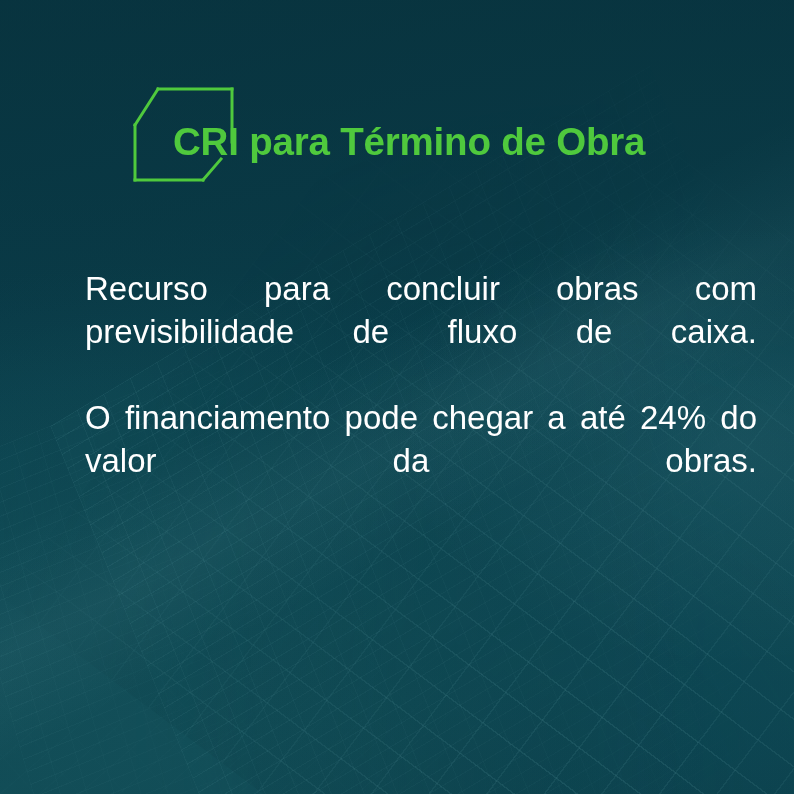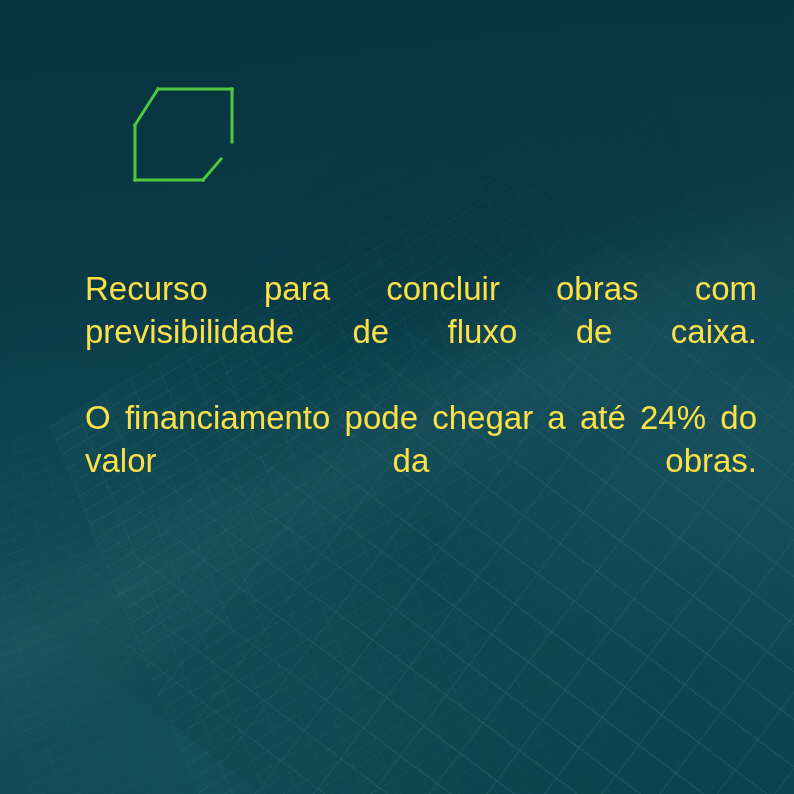--- a/index.html
+++ b/index.html
@@ -159,21 +159,21 @@
     color: #4fc93d;
     white-space: nowrap;
   }
 
   .body-copy {
     position: absolute;
     left: 85px;
     top: 268px;
     width: 672px;
     margin: 0;
-    color: #fde047;
+    color: #ffffff;
     font-size: 33px;
     line-height: 1.30;
     font-weight: 300;
     text-align: justify;
     text-justify: inter-word;
   }
   .body-copy .para { margin: 0; }
   .body-copy .para.first { text-align: justify; }
   
   .body-copy .para::after {
@@ -204,20 +204,21 @@
 
           <path d="M30 5 L104 5" stroke="#4fc93d" stroke-width="3" stroke-linecap="square"></path>
           <path d="M104 5 L104 58" stroke="#4fc93d" stroke-width="3" stroke-linecap="square"></path>
           <path d="M30 5 L7 41" stroke="#4fc93d" stroke-width="3" stroke-linecap="square"></path>
           <path d="M7 41 L7 96" stroke="#4fc93d" stroke-width="3" stroke-linecap="square"></path>
           <path d="M7 96 L75 96" stroke="#4fc93d" stroke-width="3" stroke-linecap="square"></path>
           <path d="M75 96 L93 75" stroke="#4fc93d" stroke-width="3" stroke-linecap="square"></path>
         </svg>
       </div>
 
+      <h1 class="title">CRI para Término de Obra</h1>
     </div>
 
     <div class="body-copy">
       <p class="para first">Recurso para concluir obras com previsibilidade de fluxo de caixa.</p>
       <p class="para">O financiamento pode chegar a até 24% do valor da obras.</p>
     </div>
 
   </div>
 </div>
 

